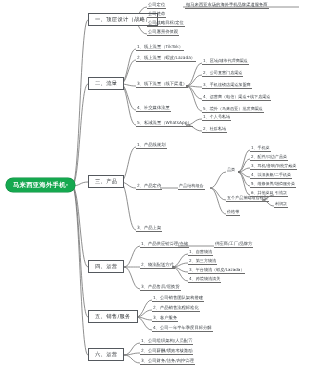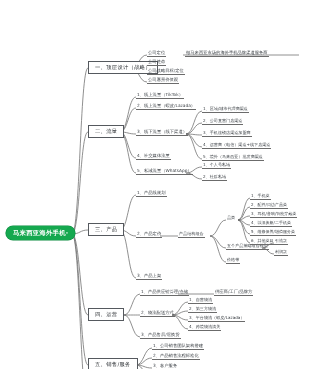--- a/index.html
+++ b/index.html
@@ -3,21 +3,21 @@
 <meta charset="utf-8">
 <style>
   html,body{margin:0;padding:0;}
   body{
     width:300px;height:369px;
     background:#ffffff;
     font-family:"DejaVu Sans","Liberation Sans",sans-serif;
     overflow:hidden;
     position:relative;
   }
-  #canvas{position:absolute;inset:0;width:300px;height:293px;margin-top:48px;}
+  #canvas{position:absolute;inset:0;width:300px;height:293px;}
   svg.links{position:absolute;left:0;top:0;width:300px;height:369px;pointer-events:none;}
   svg.links path{fill:none;stroke:#6b6b6b;stroke-width:.75px;}
 
   .node{position:absolute;box-sizing:border-box;white-space:nowrap;}
 
   
   .root{
     background:#15a84f;
     color:#ffffff;
     border-radius:9px;

